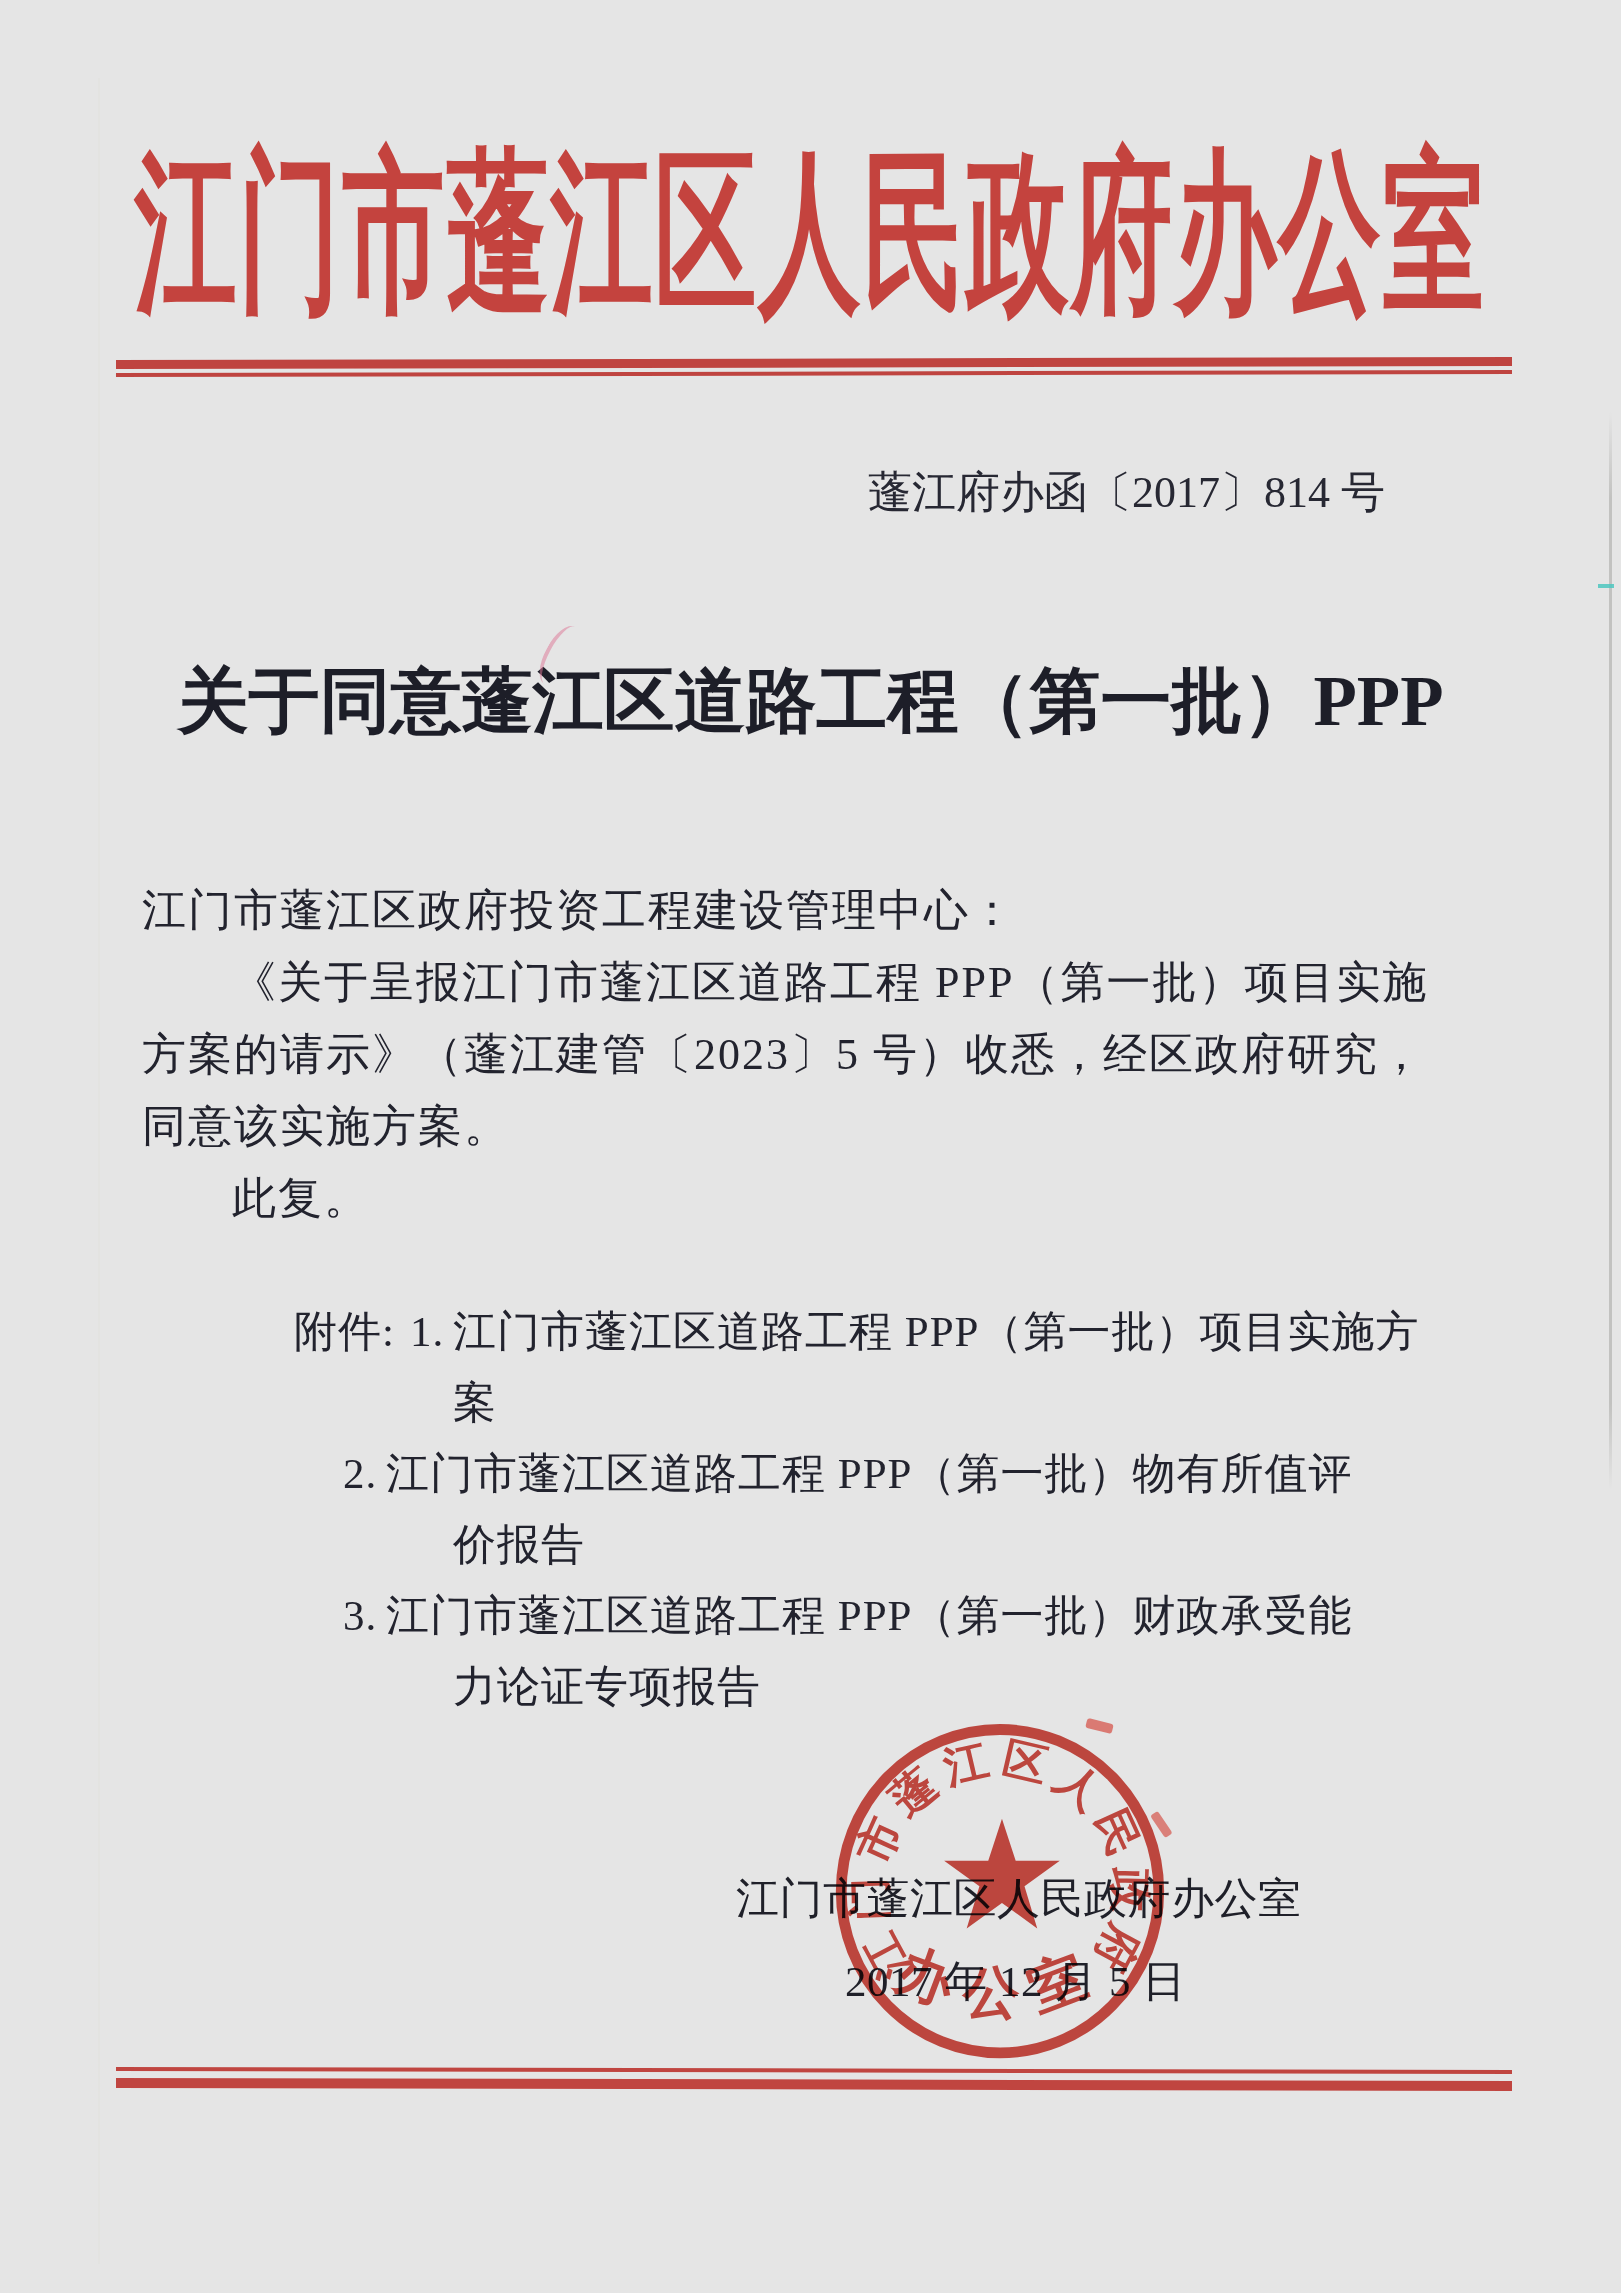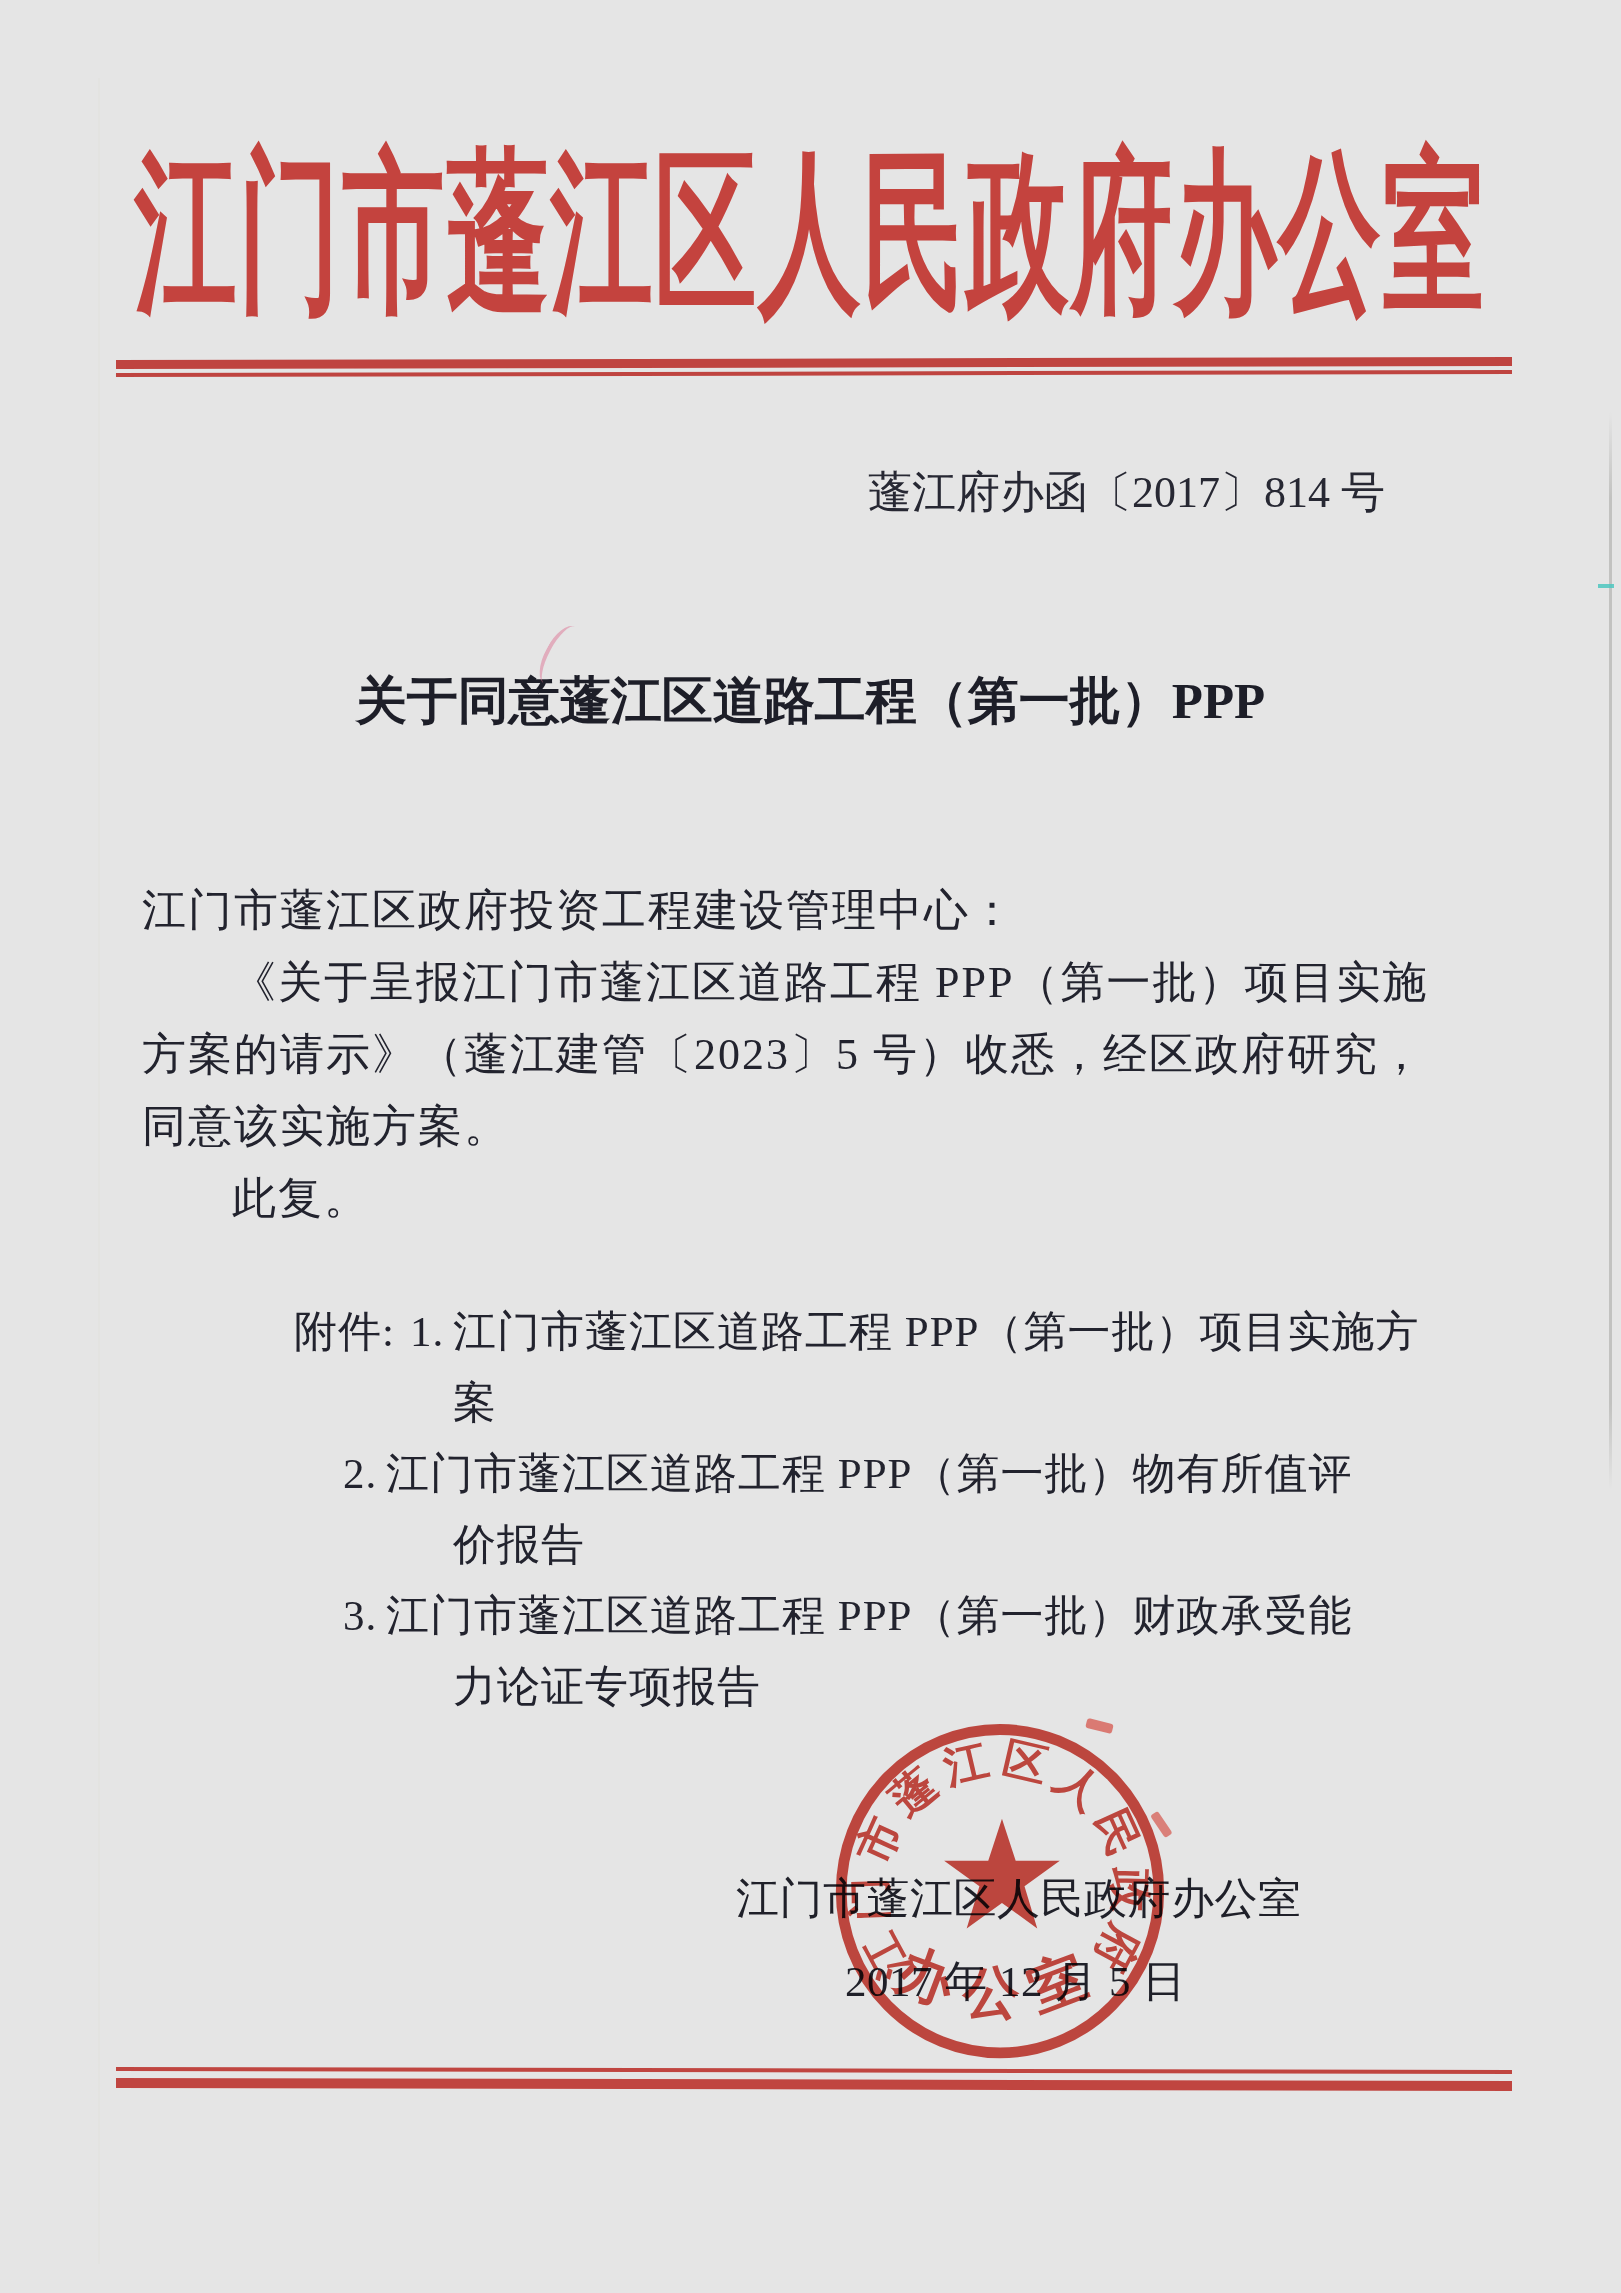--- a/index.html
+++ b/index.html
@@ -32,21 +32,21 @@
   
   .doc-number{
     position:absolute;top:426px;left:868px;
     font-size:44px;line-height:59px;letter-spacing:0;
     color:#272833;white-space:nowrap;margin-top:37px;
   }
   
   .title{
     position:absolute;top:659px;left:0;right:0;
     text-align:center;
-    font-size:51px;line-height:85px;
+    font-size:71px;line-height:85px;
     font-weight:bold;letter-spacing:0;
     color:#1d1e28;
   }
   
   .body-text{
     position:absolute;top:875px;left:142px;width:1284px;
     font-size:44px;line-height:72px;letter-spacing:2px;
     color:#22232e;
   }
   .body-text .line{white-space:nowrap;}

